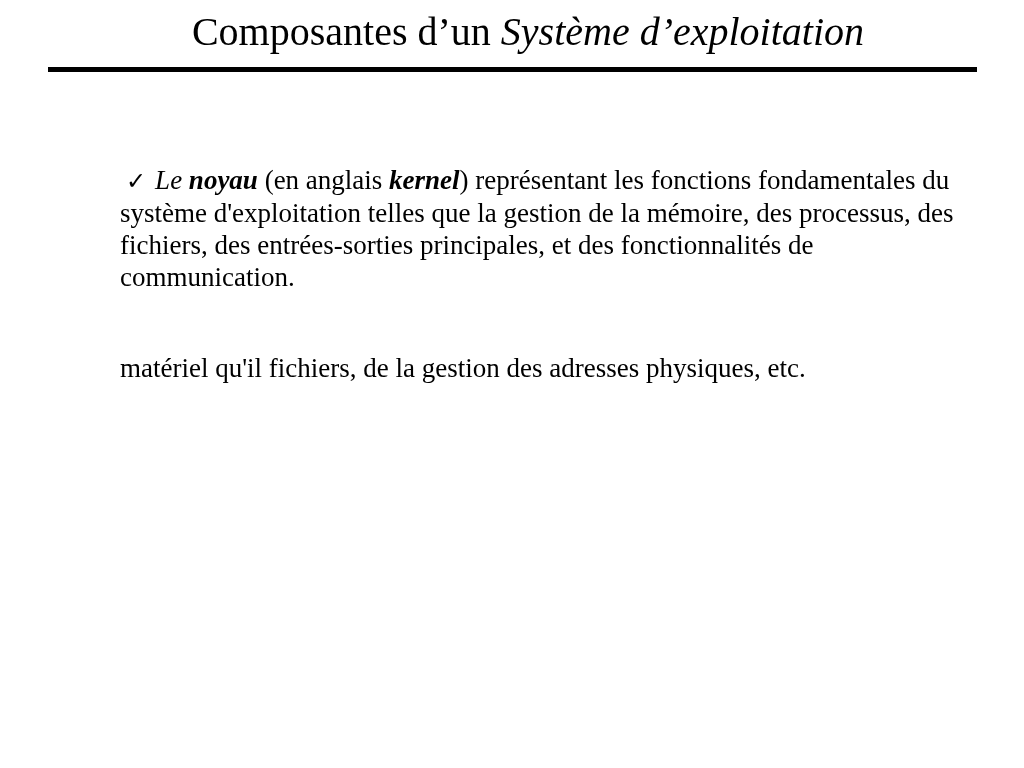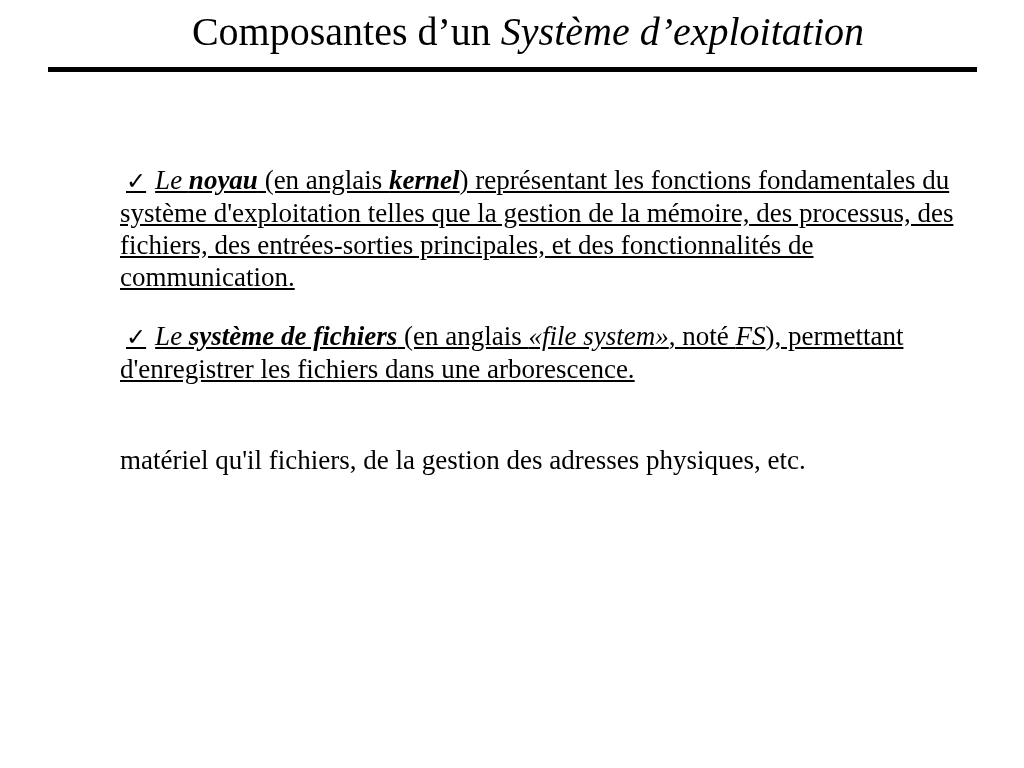--- a/index.html
+++ b/index.html
@@ -49,21 +49,20 @@
     width: 872px;
     font-size: 27px;
     line-height: 32px;
   }
   .para {
     margin: 0 0 27px 0;
     padding: 0;
   }
   .para.has-bullet {
     text-indent: 6px;
-    text-decoration: underline;
   }
   .para .i {
     font-style: italic;
   }
   .para .bi {
     font-style: italic;
     font-weight: bold;
   }
   .bullet {
     font-family: "DejaVu Sans", sans-serif;
@@ -76,17 +75,16 @@
 
 <div class="slide">
 
   <header>
     <h1 class="title"><span>Composantes d’un </span><span class="i">Système d’exploitation</span></h1>
     <div class="rule"></div>
   </header>
 
   <main class="content">
     <p class="para has-bullet"><span class="bullet">✓</span><span class="i">Le </span><span class="bi">noyau</span><span> (en anglais </span><span class="bi">kernel</span><span>) représentant les fonctions fondamentales du</span><br><span>système d'exploitation telles que la gestion de la mémoire, des processus, des</span><br><span>fichiers, des entrées-sorties principales, et des fonctionnalités de</span><br><span>communication.</span></p>
-    <p class="para has-bullet"><span class="bullet">✓</span><span class="i">Le </span><span class="bi">système de fichiers</span><span> (en anglais </span><span class="i">«file system»</span><span>, noté </span><span class="i">FS</span><span>), permettant</span><br><span>d'enregistrer les fichiers dans une arborescence.</span></p>
     <p class="para"><br><span>matériel qu'il fichiers, de la gestion des adresses physiques, etc.</span></p>
   </main>
 
 </div>
 
 </body></html>

